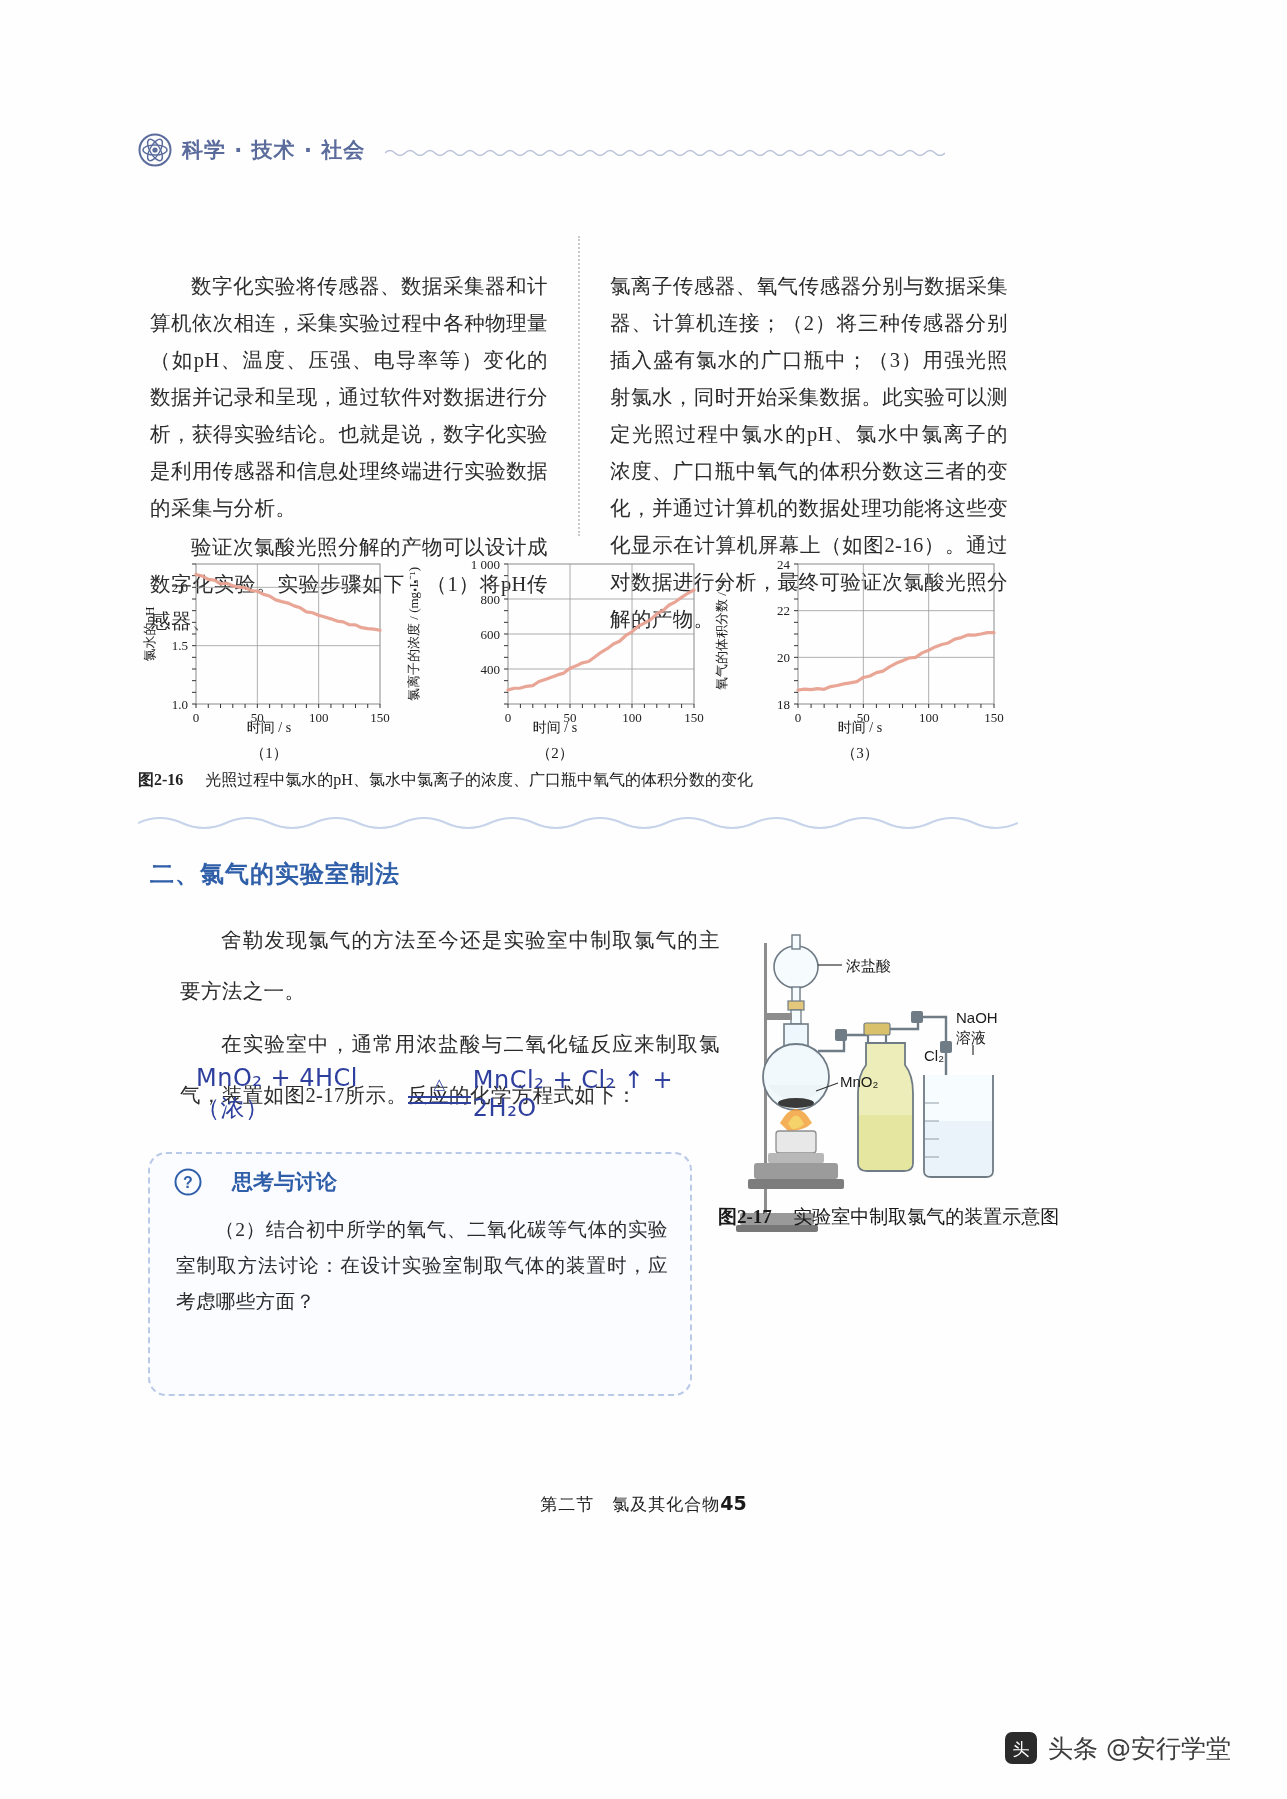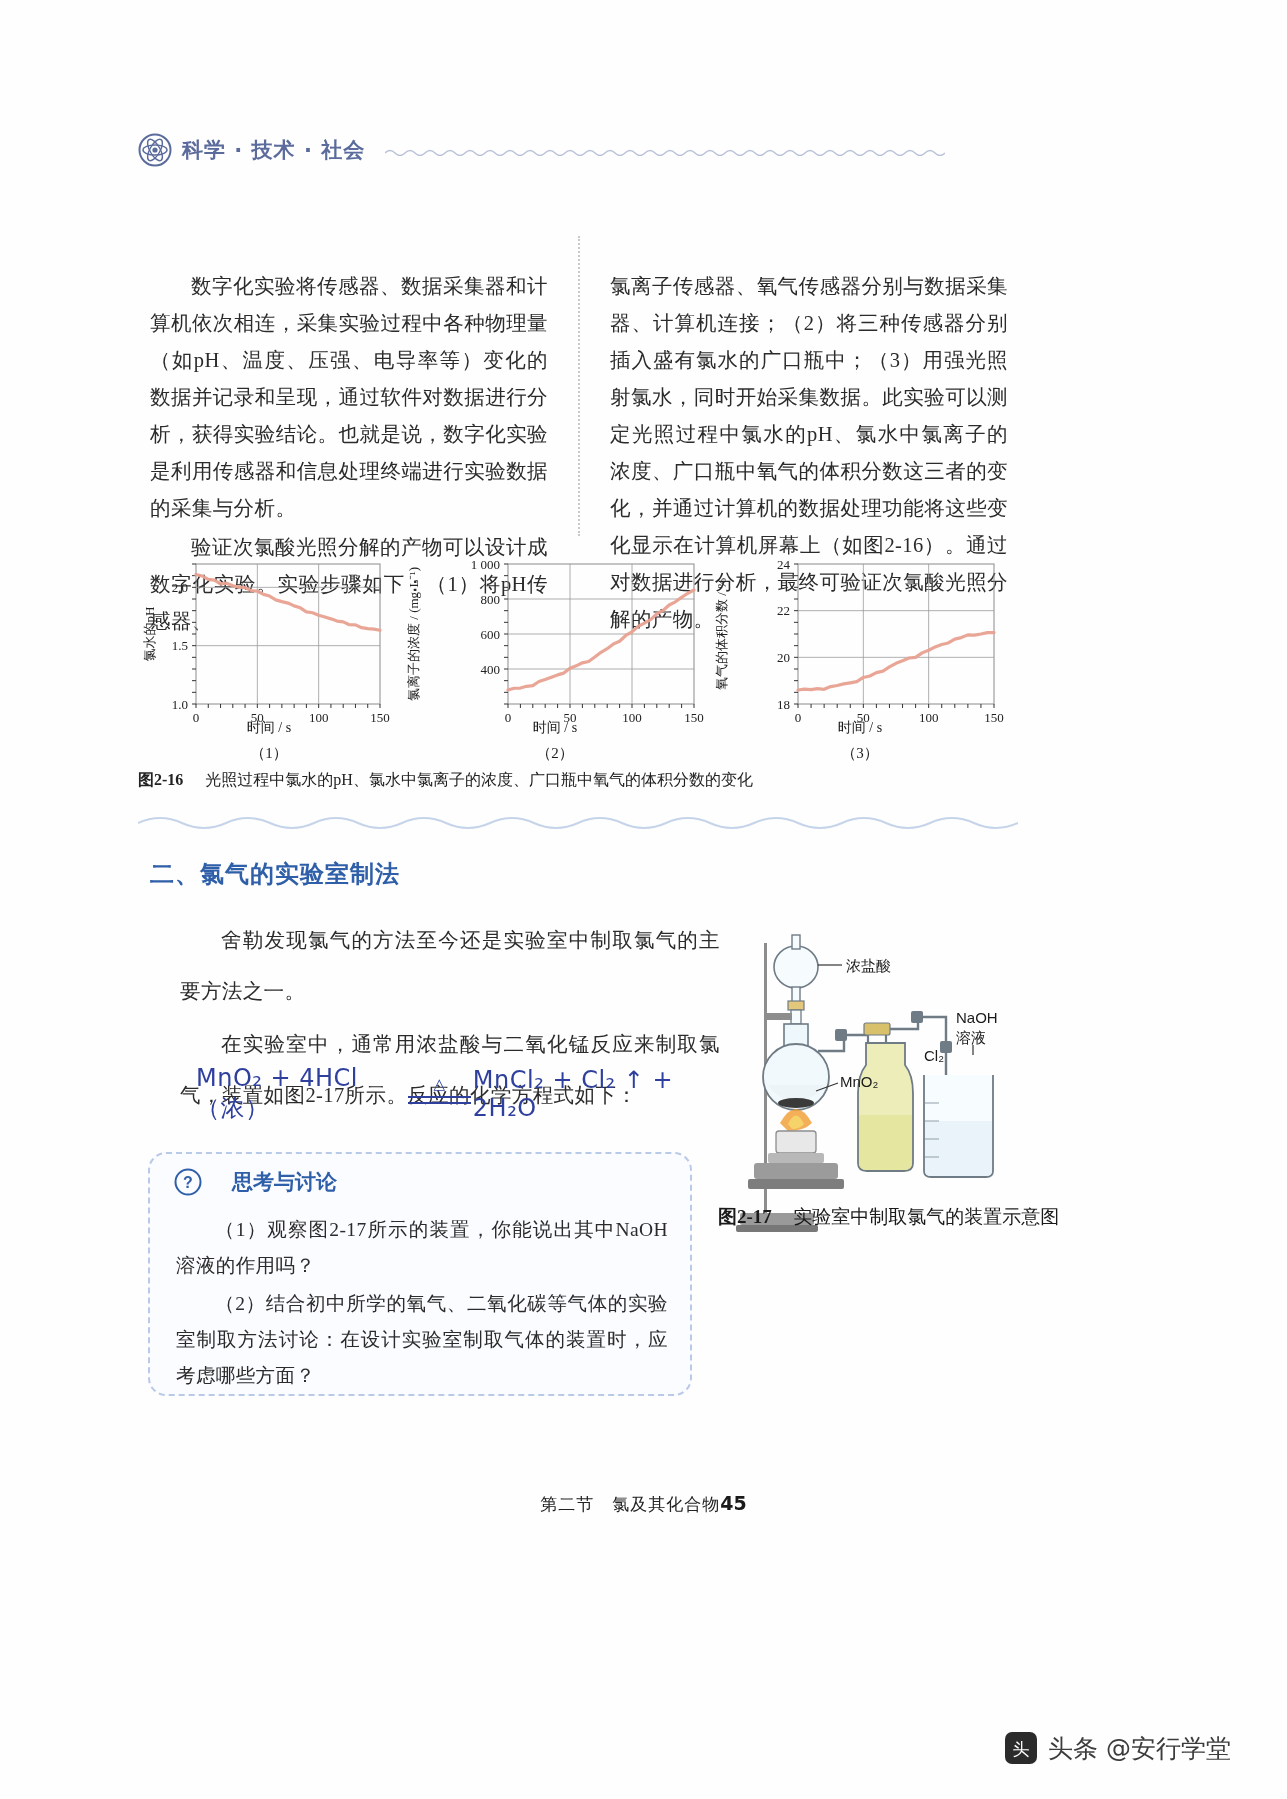--- a/index.html
+++ b/index.html
@@ -310,21 +310,20 @@
     <div class="think-head">
       <span class="q-icon">
         <svg viewBox="0 0 28 28" width="28" height="28">
           <circle cx="14" cy="14" r="12.5" fill="none" stroke="#2f5fa8" stroke-width="2"></circle>
           <text x="14" y="20" font-size="16" font-family="Liberation Sans, sans-serif" font-weight="bold" fill="#2f5fa8" text-anchor="middle">?</text>
         </svg>
       </span>
       <span class="think-title">思考与讨论</span>
     </div>
     <div class="think-body">
-      <p class="para indent">（1）观察图2-17所示的装置，你能说出其中NaOH溶液的作用吗？</p>
       <p class="para indent">（2）结合初中所学的氧气、二氧化碳等气体的实验室制取方法讨论：在设计实验室制取气体的装置时，应考虑哪些方面？</p>
     </div>
   </div>
 
   <div class="apparatus">
     <svg width="300" height="320" viewBox="0 0 300 320">
 
       <rect x="46" y="18" width="3" height="270" fill="#8d8d8d"></rect>
 
       <rect x="22" y="288" width="74" height="12" rx="2" fill="#9a9a9a"></rect>

